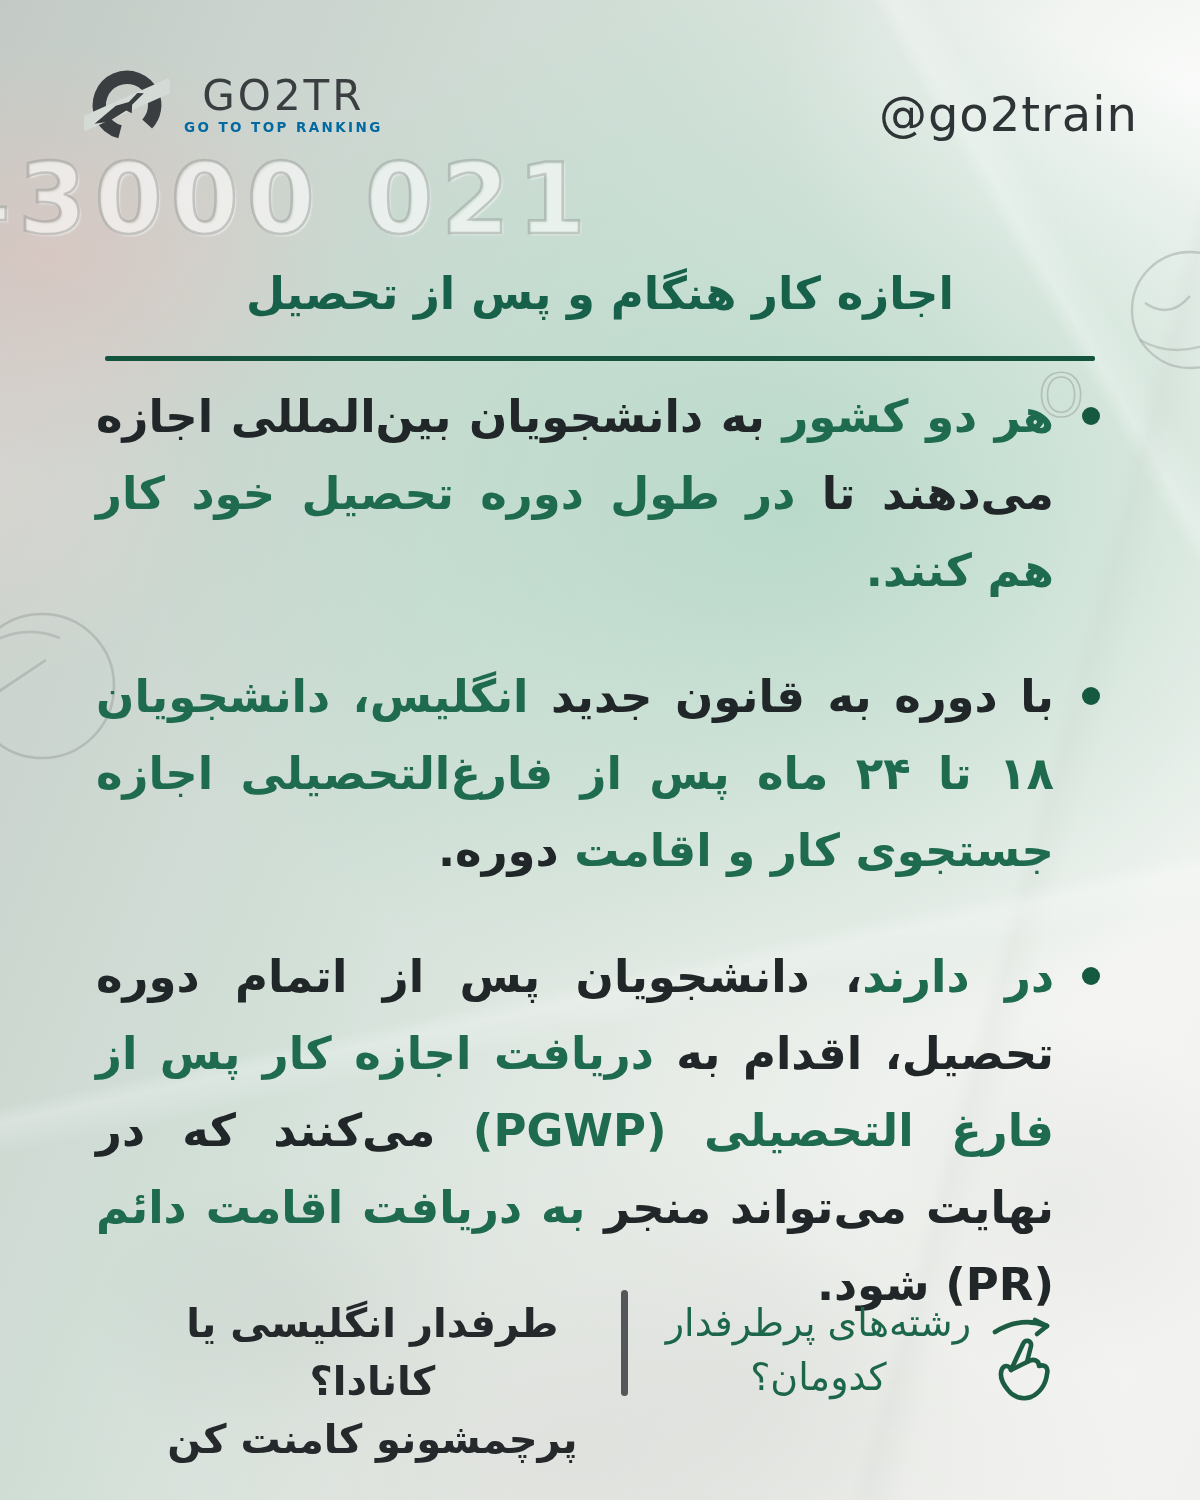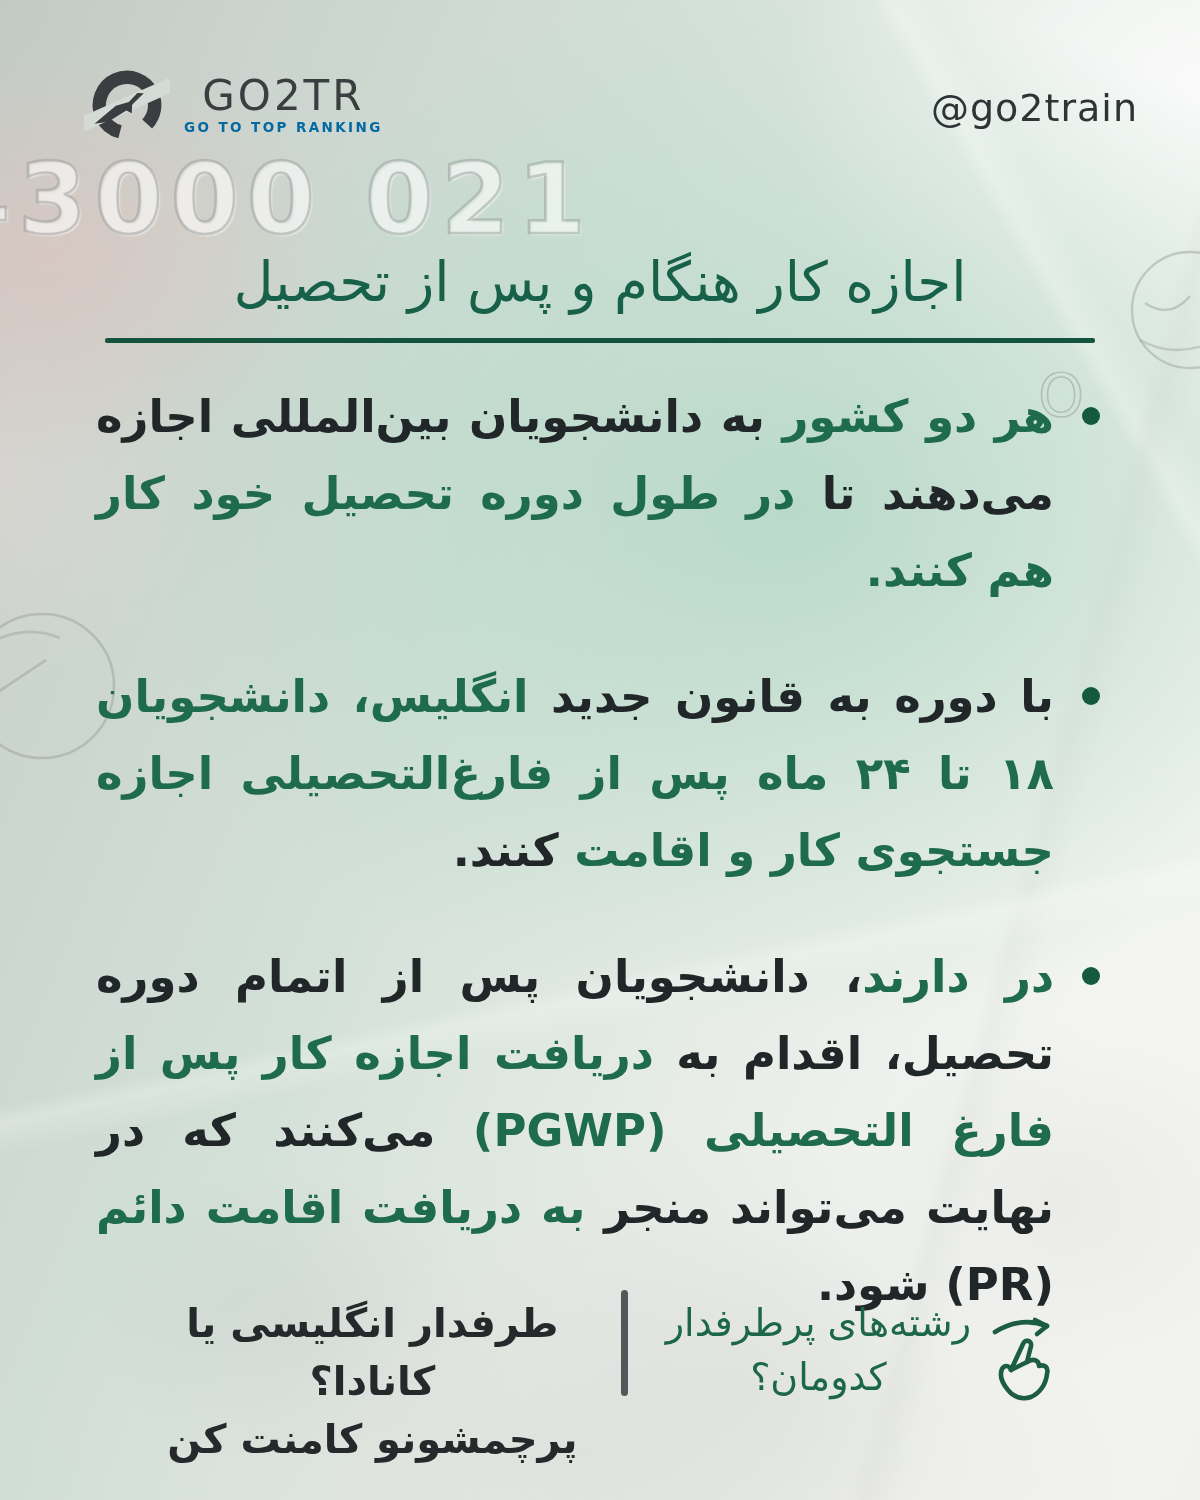--- a/index.html
+++ b/index.html
@@ -48,26 +48,26 @@
   .header{position:absolute;top:58px;left:0;right:0;height:120px;direction:ltr;text-align:center;}
   .logo{position:absolute;left:84px;top:4px;display:flex;align-items:center;gap:14px;}
   .logo-text .brand{
     font-size:42px;color:#3b3e41;letter-spacing:3px;font-weight:500;line-height:44px;
   }
   .logo-text .tagline{
     font-size:13.5px;color:#0369a1;font-weight:bold;letter-spacing:2.4px;line-height:18px;
   }
   .handle{
     position:absolute;right:62px;top:28px;direction:ltr;
-    font-size:38px;color:#2e3335;font-weight:normal;letter-spacing:1px;
+    font-size:48px;color:#2e3335;font-weight:normal;letter-spacing:1px;
   }
   
   .title-wrap{position:absolute;top:232px;left:105px;right:105px;text-align:center;}
   .title-wrap h1{
-    margin:4px;font-size:55px;line-height:92px;font-weight:normal;color:#17604a;
+    margin:16px;font-size:45px;line-height:92px;font-weight:bold;color:#17604a;
     white-space:nowrap;letter-spacing:0;
   }
   .title-rule{height:5px;background:#14543f;margin-top:10px;border-radius:2px;}
   
   .bullets{position:absolute;top:378px;right:92px;left:96px;}
   .bullet{position:relative;padding-right:54px;margin-bottom:49px;}
   .bullet .dot{
     position:absolute;right:8px;top:29px;width:18px;height:18px;border-radius:50%;
     background:#155941;
   }
@@ -141,21 +141,21 @@
     <div class="title-rule"></div>
   </div>
 
   <div class="bullets">
     <div class="bullet">
       <span class="dot"></span>
       <p class="bullet-text"><span class="seg-green">هر دو کشور </span><span class="seg-dark">به دانشجویان بین‌المللی اجازه می‌دهند تا </span><span class="seg-green">در طول دوره تحصیل خود کار هم کنند.</span></p>
     </div>
     <div class="bullet">
       <span class="dot"></span>
-      <p class="bullet-text"><span class="seg-dark">با دوره به قانون جدید </span><span class="seg-green">انگلیس، دانشجویان ۱۸ تا ۲۴ ماه پس از فارغ‌التحصیلی اجازه جستجوی کار و اقامت </span><span class="seg-dark">کنند.</span></p>
+      <p class="bullet-text"><span class="seg-dark">با دوره به قانون جدید </span><span class="seg-green">انگلیس، دانشجویان ۱۸ تا ۲۴ ماه پس از فارغ‌التحصیلی اجازه جستجوی کار و اقامت </span><span class="seg-dark">دوره.</span></p>
     </div>
     <div class="bullet">
       <span class="dot"></span>
       <p class="bullet-text"><span class="seg-green">در دارند</span><span class="seg-dark">، دانشجویان پس از اتمام دوره تحصیل، اقدام به </span><span class="seg-green">دریافت اجازه کار پس از فارغ التحصیلی (PGWP) </span><span class="seg-dark">می‌کنند که در نهایت می‌تواند منجر </span><span class="seg-green">به دریافت اقامت دائم </span><span class="seg-dark">(PR) شود.</span></p>
     </div>
   </div>
 
   <div class="footer">
     <div class="hand-wrap">
       <svg width="66" height="88" viewBox="0 0 66 88">

